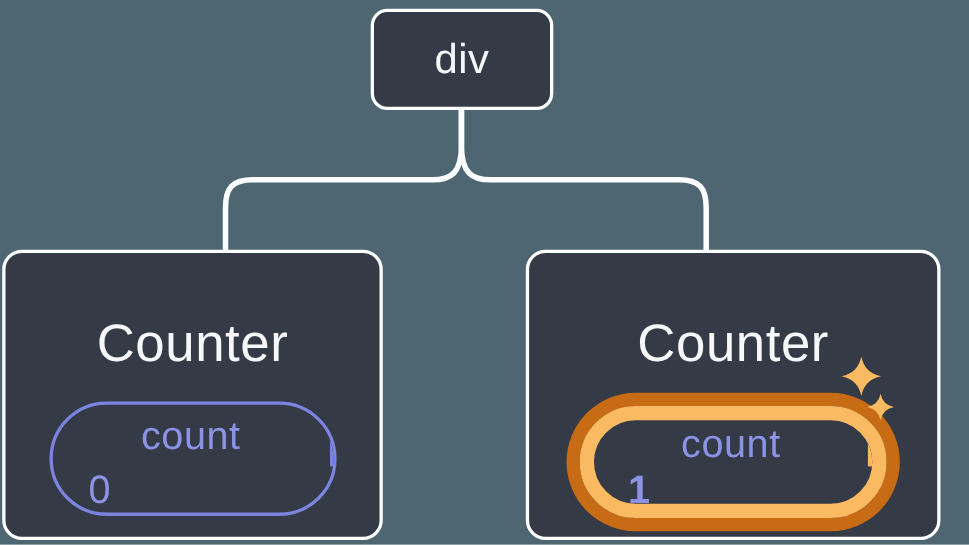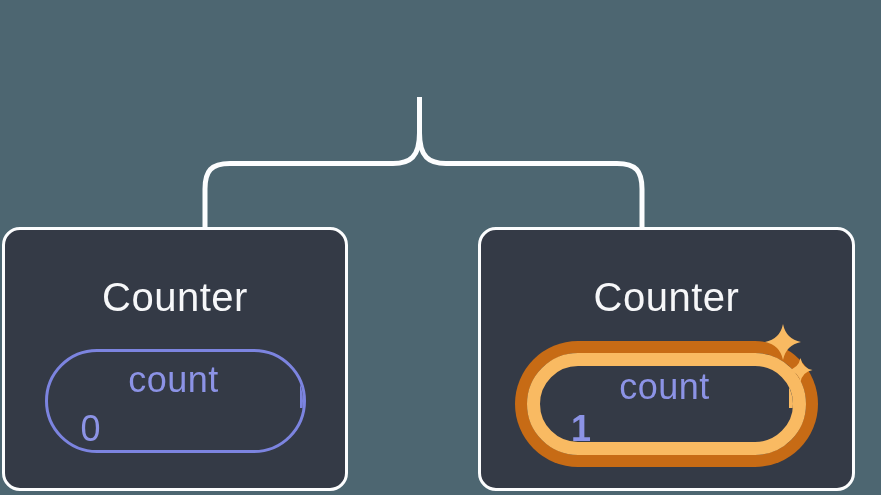--- a/index.html
+++ b/index.html
@@ -43,22 +43,22 @@
     top: 227px;
     height: 264px;
     border-radius: 18px;
     display: flex;
     flex-direction: column;
     align-items: center;
   }
   .counter-node.left  { left: 2px;   width: 346px; }
   .counter-node.right { left: 478px; width: 377px; }
   .node-title {
-    margin-top: 44px;
-    font-size: 40px;
+    margin-top: 60px;
+    font-size: 48px;
     font-weight: 500;
     line-height: 46px;
     letter-spacing: 0.5px;
   }
   .state-pill {
     display: flex;
     align-items: stretch;
     box-sizing: border-box;
     border-radius: 999px;
     overflow: hidden;
@@ -109,20 +109,23 @@
 </head>
 <body>
 
 <div class="canvas">
 
   <svg class="connectors" viewBox="0 0 881 495" fill="none">
     <path d="M419.5 97 V133 C419.5 157 410 163.5 393 163.5 H230 C211 163.5 205 171 205 189 V229" stroke="var(--connector, #FCFDFE)" stroke-width="5" fill="none"></path>
     <path d="M419.5 97 V133 C419.5 157 429 163.5 446 163.5 H617 C636 163.5 642 171 642 189 V229" stroke="var(--connector, #FCFDFE)" stroke-width="5" fill="none"></path>
   </svg>
 
+  <div class="node root-node">
+    <span>div</span>
+  </div>
 
   <div class="node counter-node left">
     <div class="node-title">Counter</div>
     <div class="state-pill plain">
       <div class="state-key">count</div>
       <div class="state-value">0</div>
     </div>
   </div>
 
   <div class="node counter-node right">

